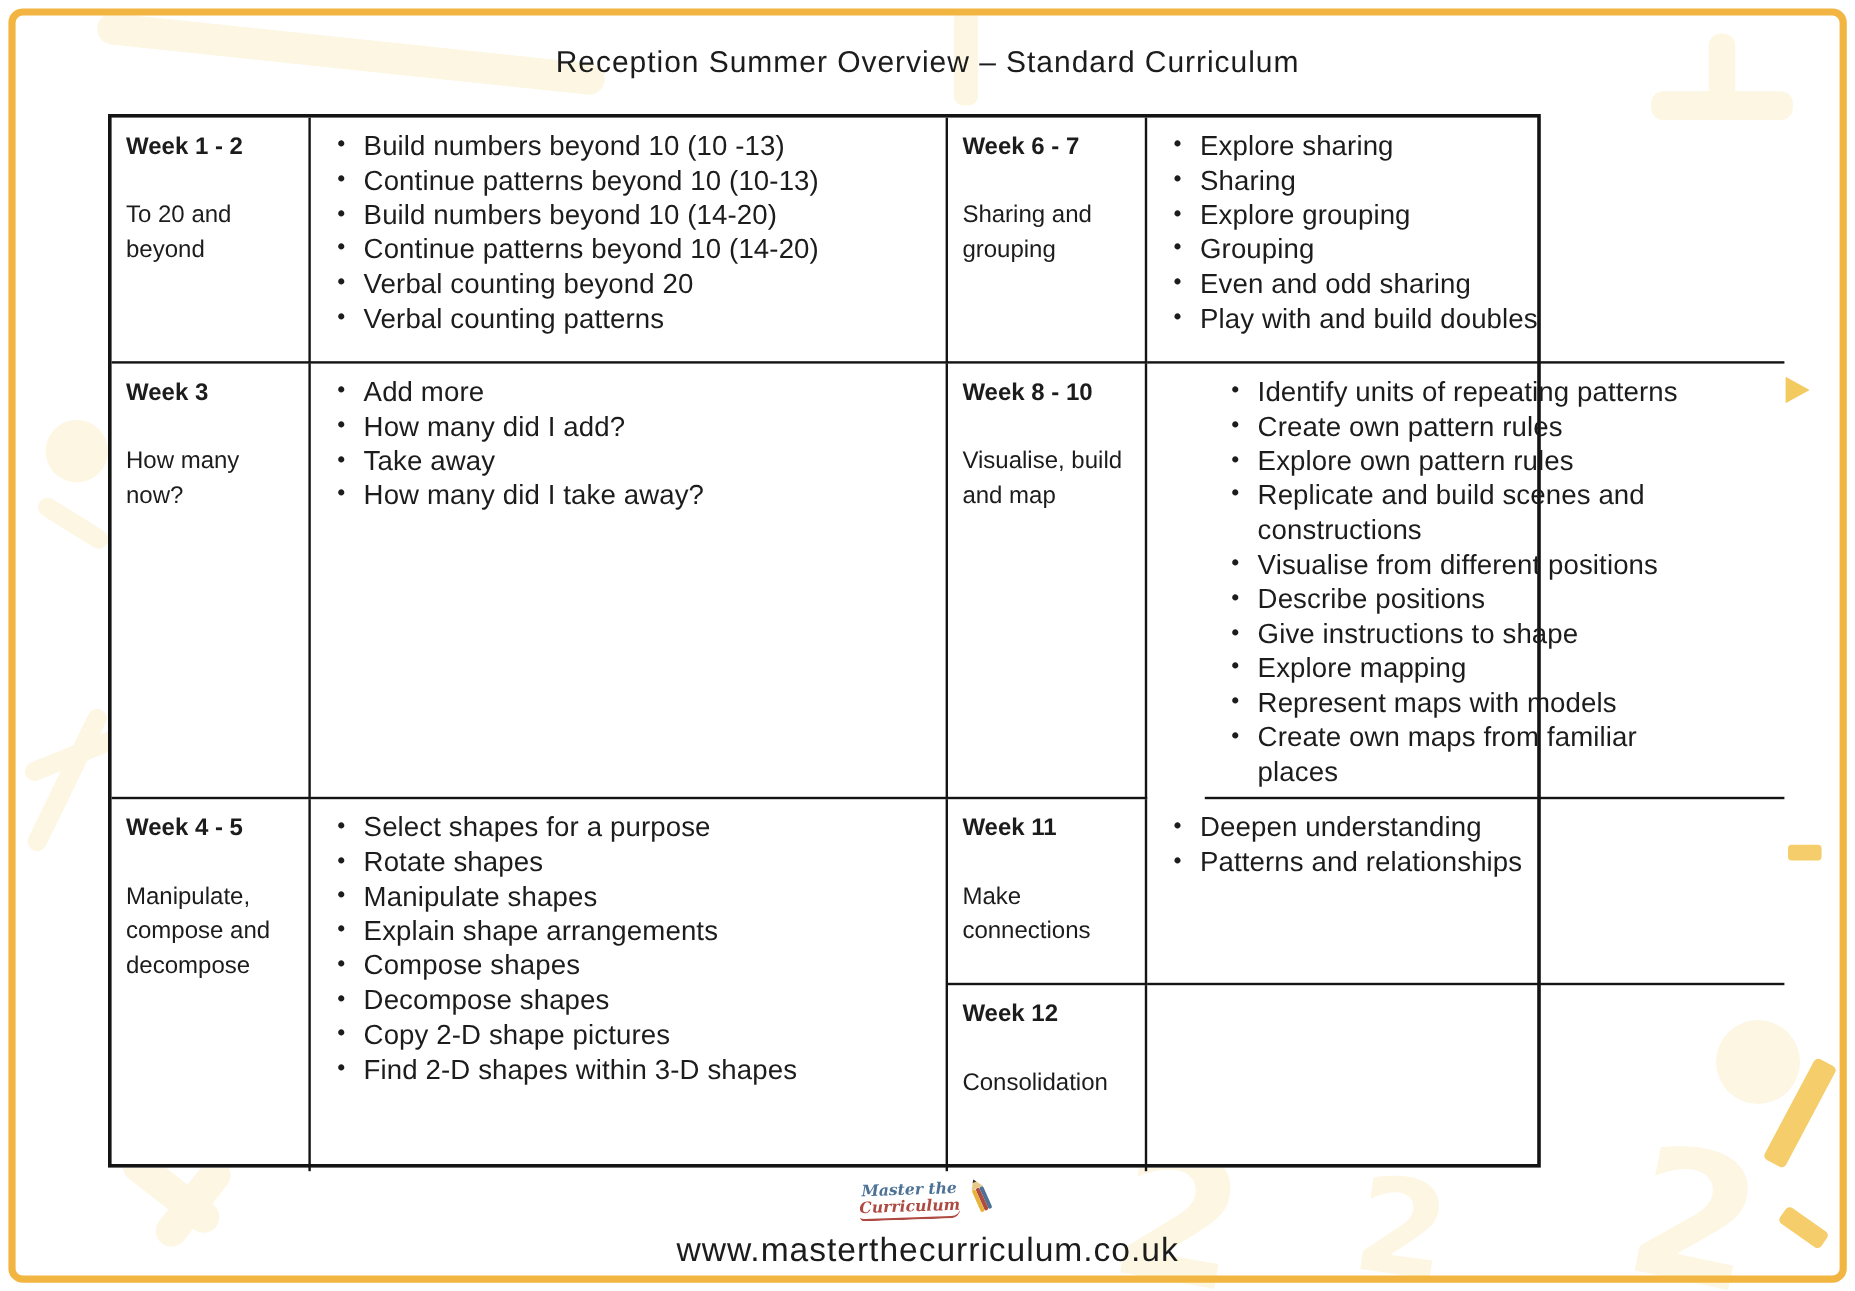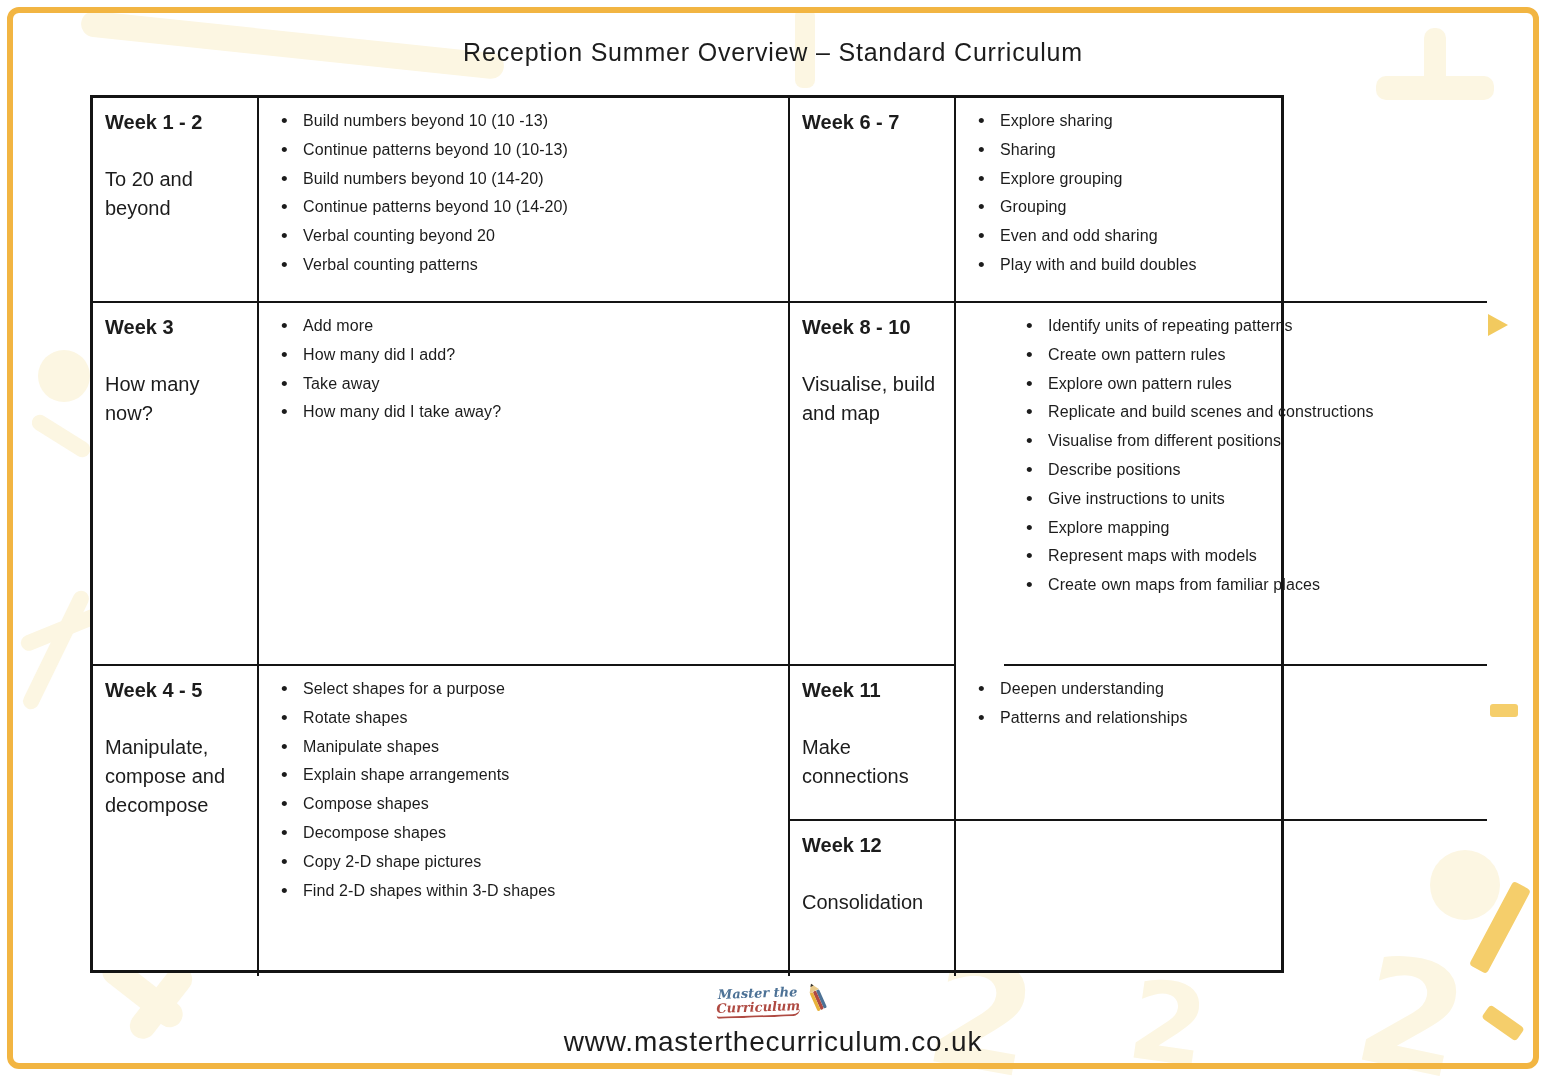--- a/index.html
+++ b/index.html
@@ -62,21 +62,21 @@
   .cell.last-row { border-bottom:none; }
 
   .label-cell { padding:10px 8px 10px 12px; }
   .week { font-weight:bold; font-size:20px; line-height:28px; margin-bottom:29px; }
   .topic { font-weight:normal; font-size:20px; line-height:29px; }
   .topic.regular { font-weight:normal; }
 
   .content-cell { padding:9px 70px 9px 20px; }
   .content-cell ul { list-style:none; }
   .content-cell li {
-    font-size:16px; line-height:28.8px; letter-spacing:0.1px;
+    font-size:23px; line-height:28.8px; letter-spacing:0.1px;
     padding-left:24px; position:relative;
   }
   .content-cell li::before {
     content:"\2022";
     position:absolute; left:2px; top:0;
     font-size:19px;
   }
 
   
   .c0l{grid-column:1;grid-row:1;} .c0c{grid-column:2;grid-row:1;}
@@ -143,20 +143,21 @@
           <li>Continue patterns beyond 10 (10-13)</li>
           <li>Build numbers beyond 10 (14-20)</li>
           <li>Continue patterns beyond 10 (14-20)</li>
           <li>Verbal counting beyond 20</li>
           <li>Verbal counting patterns</li>
         </ul>
     </div>
 
     <div class="cell label-cell c1l">
       <p class="week">Week 6 - 7</p>
+      <p class="topic">Sharing and grouping</p>
     </div>
     <div class="cell content-cell last-col c1c">
       <ul>
           <li>Explore sharing</li>
           <li>Sharing</li>
           <li>Explore grouping</li>
           <li>Grouping</li>
           <li>Even and odd sharing</li>
           <li>Play with and build doubles</li>
         </ul>
@@ -180,21 +181,21 @@
       <p class="topic">Visualise, build and map</p>
     </div>
     <div class="cell content-cell last-col c3c">
       <ul>
           <li>Identify units of repeating patterns</li>
           <li>Create own pattern rules</li>
           <li>Explore own pattern rules</li>
           <li>Replicate and build scenes and constructions</li>
           <li>Visualise from different positions</li>
           <li>Describe positions</li>
-          <li>Give instructions to units</li>
+          <li>Give instructions to shape</li>
           <li>Explore mapping</li>
           <li>Represent maps with models</li>
           <li>Create own maps from familiar places</li>
         </ul>
     </div>
 
     <div class="cell label-cell last-row c4l">
       <p class="week">Week 4 - 5</p>
       <p class="topic">Manipulate, compose and decompose</p>
     </div>

